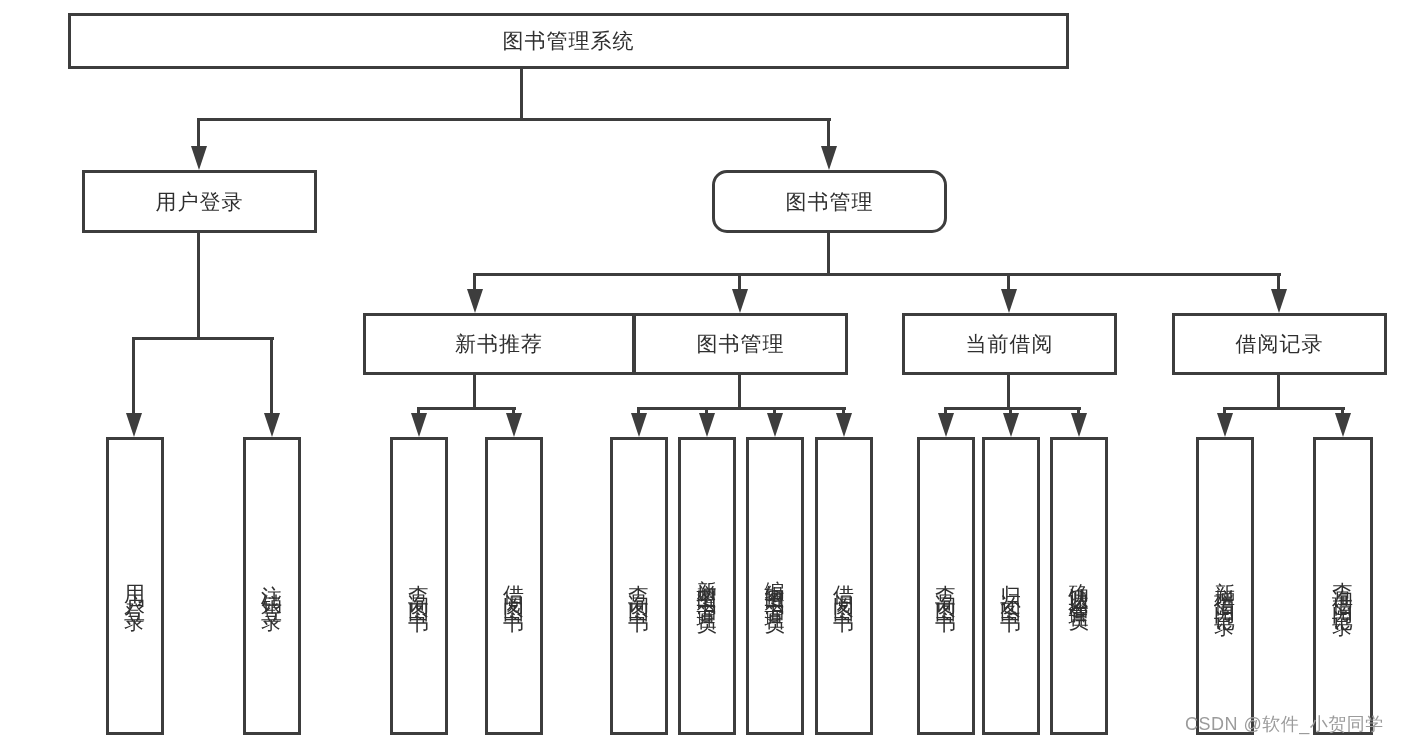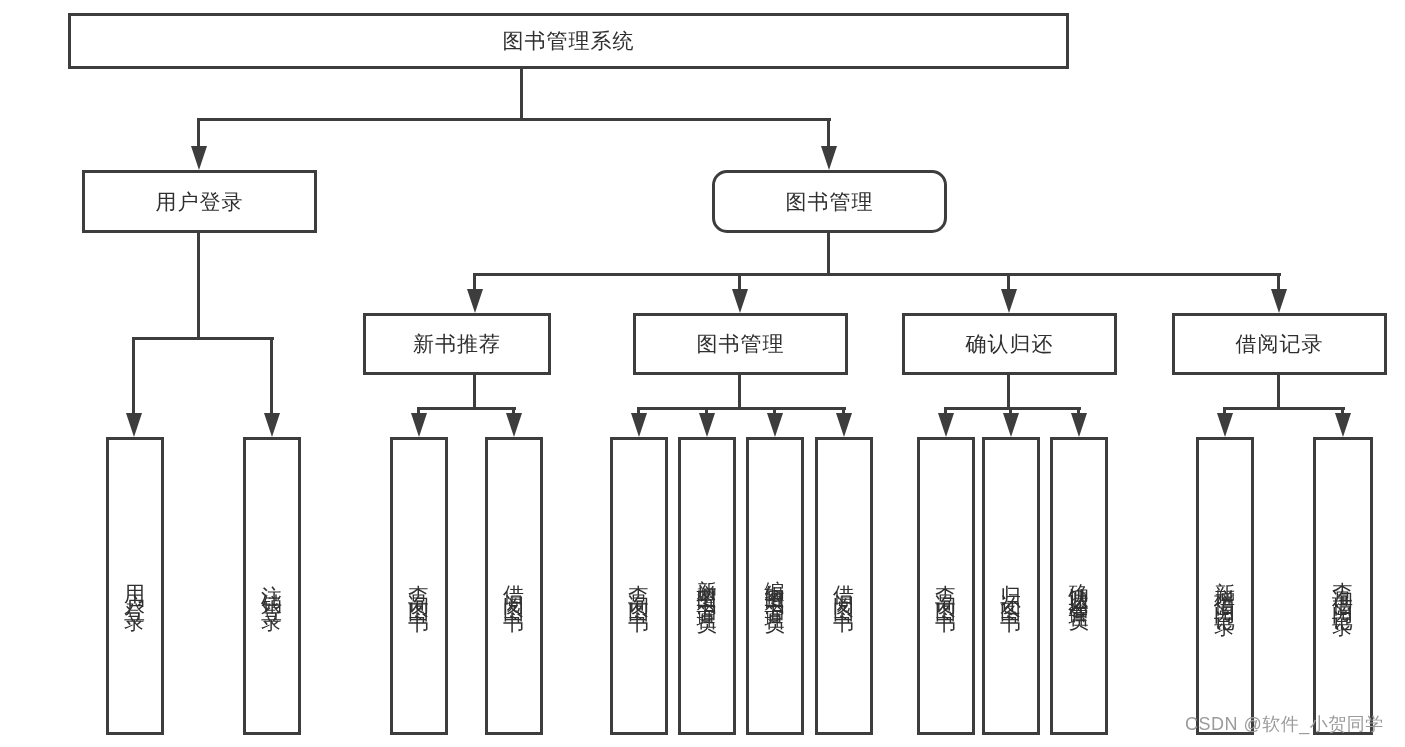--- a/index.html
+++ b/index.html
@@ -104,23 +104,23 @@
   <div class="hline" style="left:473px; top:273px; width:808px;"></div>
   <div class="vline" style="left:473px; top:273px; height:20px;"></div>
   <div class="arrow" style="left:467px; top:289px;"></div>
   <div class="vline" style="left:738px; top:273px; height:20px;"></div>
   <div class="arrow" style="left:732px; top:289px;"></div>
   <div class="vline" style="left:1007px; top:273px; height:20px;"></div>
   <div class="arrow" style="left:1001px; top:289px;"></div>
   <div class="vline" style="left:1277px; top:273px; height:20px;"></div>
   <div class="arrow" style="left:1271px; top:289px;"></div>
 
-  <div class="box" style="left:363px; top:313px; width:188px; height:62px;">新书推荐</div>
+  <div class="box" style="left:363px; top:313px; width:272px; height:62px;">新书推荐</div>
   <div class="box" style="left:633px; top:313px; width:215px; height:62px;">图书管理</div>
-  <div class="box" style="left:902px; top:313px; width:215px; height:62px;">确认归还</div>
+  <div class="box" style="left:902px; top:313px; width:215px; height:62px;">当前借阅</div>
   <div class="box" style="left:1172px; top:313px; width:215px; height:62px;">借阅记录</div>
 
   <div class="vline" style="left:473px; top:375px; height:32px;"></div>
   <div class="hline" style="left:417px; top:407px; width:99px;"></div>
   <div class="vline" style="left:417px; top:407px; height:10px;"></div>
   <div class="arrow" style="left:411px; top:413px;"></div>
   <div class="vline" style="left:512px; top:407px; height:10px;"></div>
   <div class="arrow" style="left:506px; top:413px;"></div>
 
   <div class="vline" style="left:738px; top:375px; height:32px;"></div>

